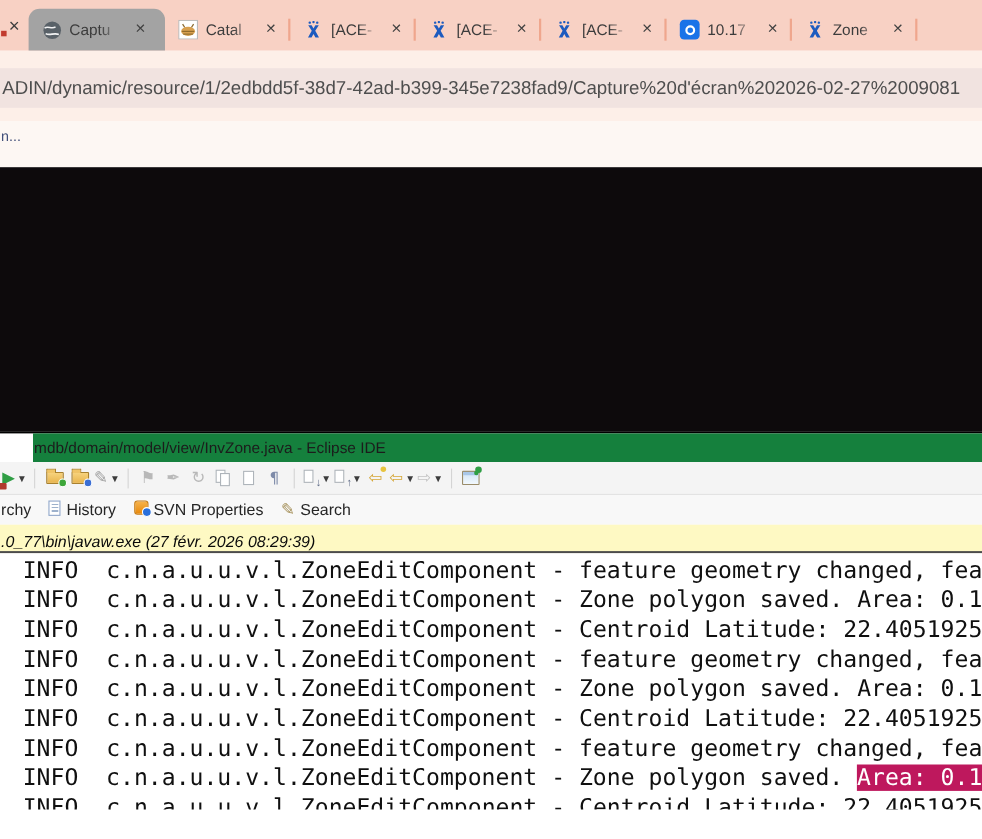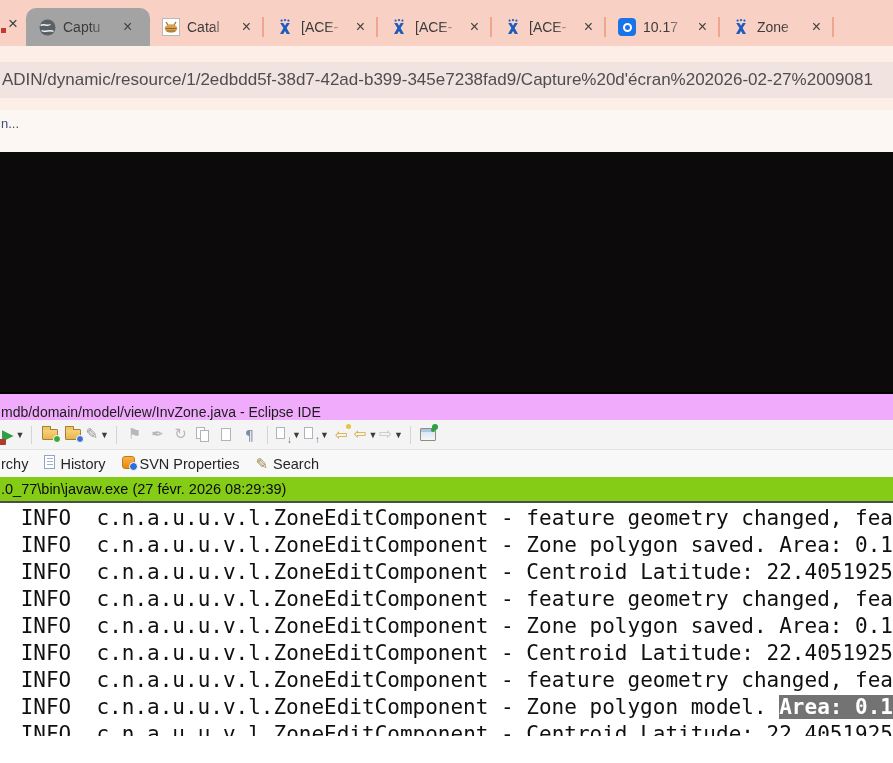--- a/index.html
+++ b/index.html
@@ -28,21 +28,21 @@
   .url-text { font-size: 17px; color: #4e4e4e; white-space: nowrap; }
 
   .bookmarks-bar { height: 42px; background: #fdf7f3; display: flex; align-items: flex-start; padding: 6px 0 0 1px; }
   .bm-frag { font-size: 13px; color: #42507a; }
 
   
   .image-viewport { height: 240px; background: #0d0a0c; }
 
   
   .eclipse { border-top: 2px solid #000; }
-  .ec-title { height: 26px; background: #f0abfc; display: flex; align-items: flex-end; padding-left: 1px; }
+  .ec-title { height: 26px; background: #15803d; display: flex; align-items: center; padding-left: 1px; margin-left: 30px; }
   .ec-title span { font-size: 14px; color: #1c1c1c; }
   .ec-menu { height: 27px; background: #ffffff; display: flex; align-items: center; gap: 22px; padding-left: 1px; }
   .menu-item { font-size: 14.5px; color: #111; }
   .ec-toolbar { height: 30px; background: #f4f4f4; display: flex; align-items: center; gap: 2px; padding-left: 2px;
                 border-bottom: 1px solid #e3e3e3; }
   .tbi { height: 24px; min-width: 21px; display: flex; align-items: center; justify-content: center; }
   .tbi .dd { font-size: 9px; color: #3c3c3c; margin-left: 2px; }
   .tsep { width: 1px; height: 18px; background: #d4d4d4; margin: 0 5px; }
   .g { font-family: "DejaVu Sans", sans-serif; font-size: 15px; line-height: 1; display: inline-block; }
   .runwrap { position: relative; display: inline-block; }
@@ -65,27 +65,27 @@
   .view-tabs { height: 27px; background: #f8f8f8; display: flex; align-items: center; gap: 16px; padding-left: 1px; }
   .vtab { display: flex; align-items: center; gap: 5px; font-size: 14.5px; color: #262626; }
   .vdoc { position: relative; width: 11px; height: 14px; background: #fff; border: 1px solid #8fa6c9; display: inline-block; }
   .vdoc::before { content: ""; position: absolute; left: 2px; top: 2px; right: 1px; height: 9px;
                   background: repeating-linear-gradient(#9db1cc 0 1px, transparent 1px 3px); }
   .vsvn { position: relative; width: 13px; height: 13px; display: inline-block;
           background: linear-gradient(#f7b24a,#e8890b); border-radius: 3px; border: 1px solid #c77a10; }
   .vsvn i { position: absolute; right: -4px; bottom: -3px; width: 9px; height: 9px; background: #2a6fdb;
             border-radius: 50%; border: 1px solid #fff; display: block; }
 
-  .console-header { height: 26px; background: #84cc16; display: flex; align-items: center; padding-left: 1px;
-                    border-bottom: 2px solid #4c4c4c; }
+  .console-header { height: 26px; background: #fef9c3; display: flex; align-items: flex-end; padding-left: 1px;
+                    border-bottom: 2px solid #4c4c4c; font-style: italic; }
   .console-header span { font-size: 14.5px; color: #0a0a0a; }
   .console-log { background: #fff; height: 233px; overflow: hidden; padding: 2px 0 0 2px; }
   .cline { font-family: "DejaVu Sans Mono", monospace; font-size: 21px; line-height: 27px; height: 27px;
            white-space: pre; color: #101010; text-align: right; }
-  .cline .sel { background: #737373; color: #fff; font-weight: bold; }
+  .cline .sel { background: #be185d; color: #fff; }
 </style>
 </head>
 <body>
 
 <div class="tab-strip">
   <span class="edge-frag"></span>
 <div class="ghost-close">×</div>
     <div class="tab active">
       <span class="fav">
         <svg width="17" height="17" viewBox="0 0 17 17">
@@ -287,16 +287,16 @@
     <span>.0_77\bin\javaw.exe  (27 févr. 2026 08:29:39)</span>
   </div>
   <div class="console-log">
       <div class="cline"><span>INFO  c.n.a.u.u.v.l.ZoneEditComponent - feature geometry changed, fea</span></div>
       <div class="cline"><span>INFO  c.n.a.u.u.v.l.ZoneEditComponent - Zone polygon saved. Area: 0.1</span></div>
       <div class="cline"><span>INFO  c.n.a.u.u.v.l.ZoneEditComponent - Centroid Latitude: 22.4051925</span></div>
       <div class="cline"><span>INFO  c.n.a.u.u.v.l.ZoneEditComponent - feature geometry changed, fea</span></div>
       <div class="cline"><span>INFO  c.n.a.u.u.v.l.ZoneEditComponent - Zone polygon saved. Area: 0.1</span></div>
       <div class="cline"><span>INFO  c.n.a.u.u.v.l.ZoneEditComponent - Centroid Latitude: 22.4051925</span></div>
       <div class="cline"><span>INFO  c.n.a.u.u.v.l.ZoneEditComponent - feature geometry changed, fea</span></div>
-      <div class="cline"><span>INFO  c.n.a.u.u.v.l.ZoneEditComponent - Zone polygon model. </span><span class="sel">Area: 0.1</span></div>
+      <div class="cline"><span>INFO  c.n.a.u.u.v.l.ZoneEditComponent - Zone polygon saved. </span><span class="sel">Area: 0.1</span></div>
       <div class="cline"><span>INFO  c.n.a.u.u.v.l.ZoneEditComponent - Centroid Latitude: 22.4051925</span></div>
     </div>
 </div>
 
 </body></html>

